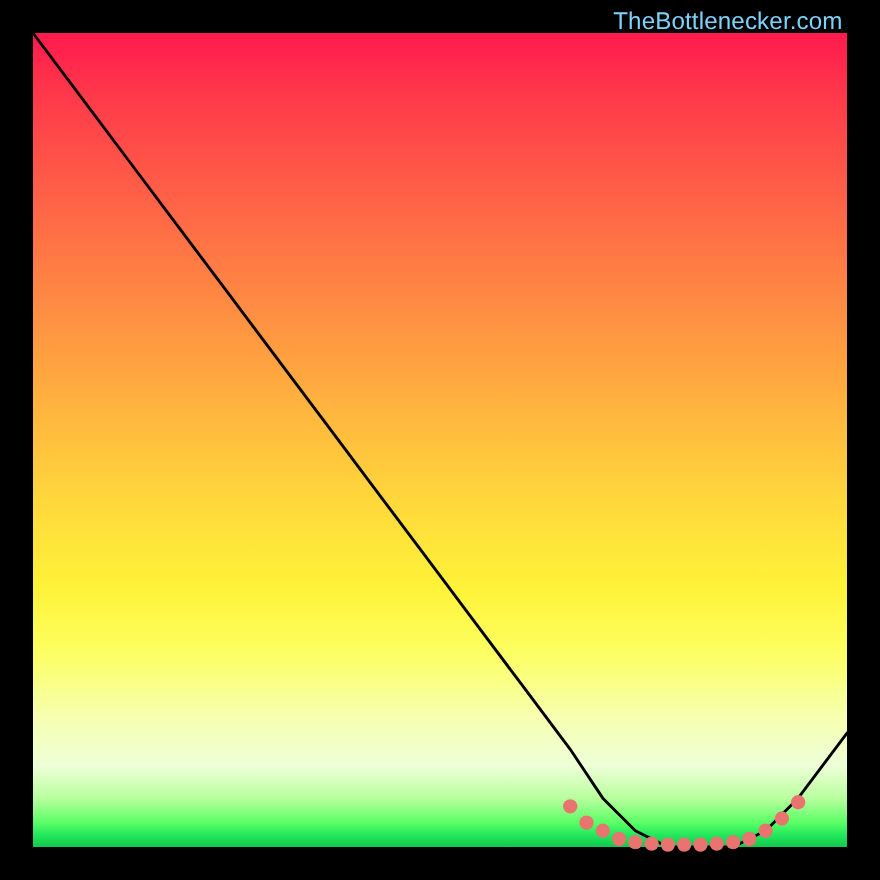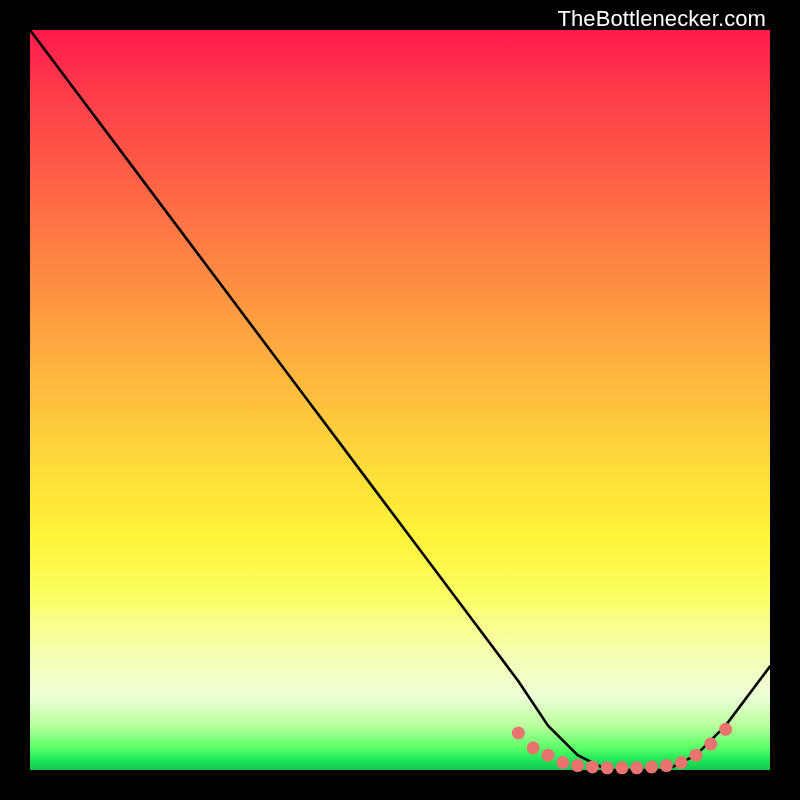--- a/index.html
+++ b/index.html
@@ -41,21 +41,21 @@
       #b9ff9e 94%,
       #5bff66 97%,
       #24e85c 98.5%,
       #11c84c 100%
     );
   }
   .watermark {
     position: absolute;
     right: 34px;
     top: 6px;
-    color: #ffffff;
+    color: #7dd3fc;
     font-size: 22px;
     font-weight: 500;
     letter-spacing: 0.1px;
     user-select: none;
   }
   svg.curve {
     position: absolute;
     left: 0;
     top: 0;
     width: 740px;

